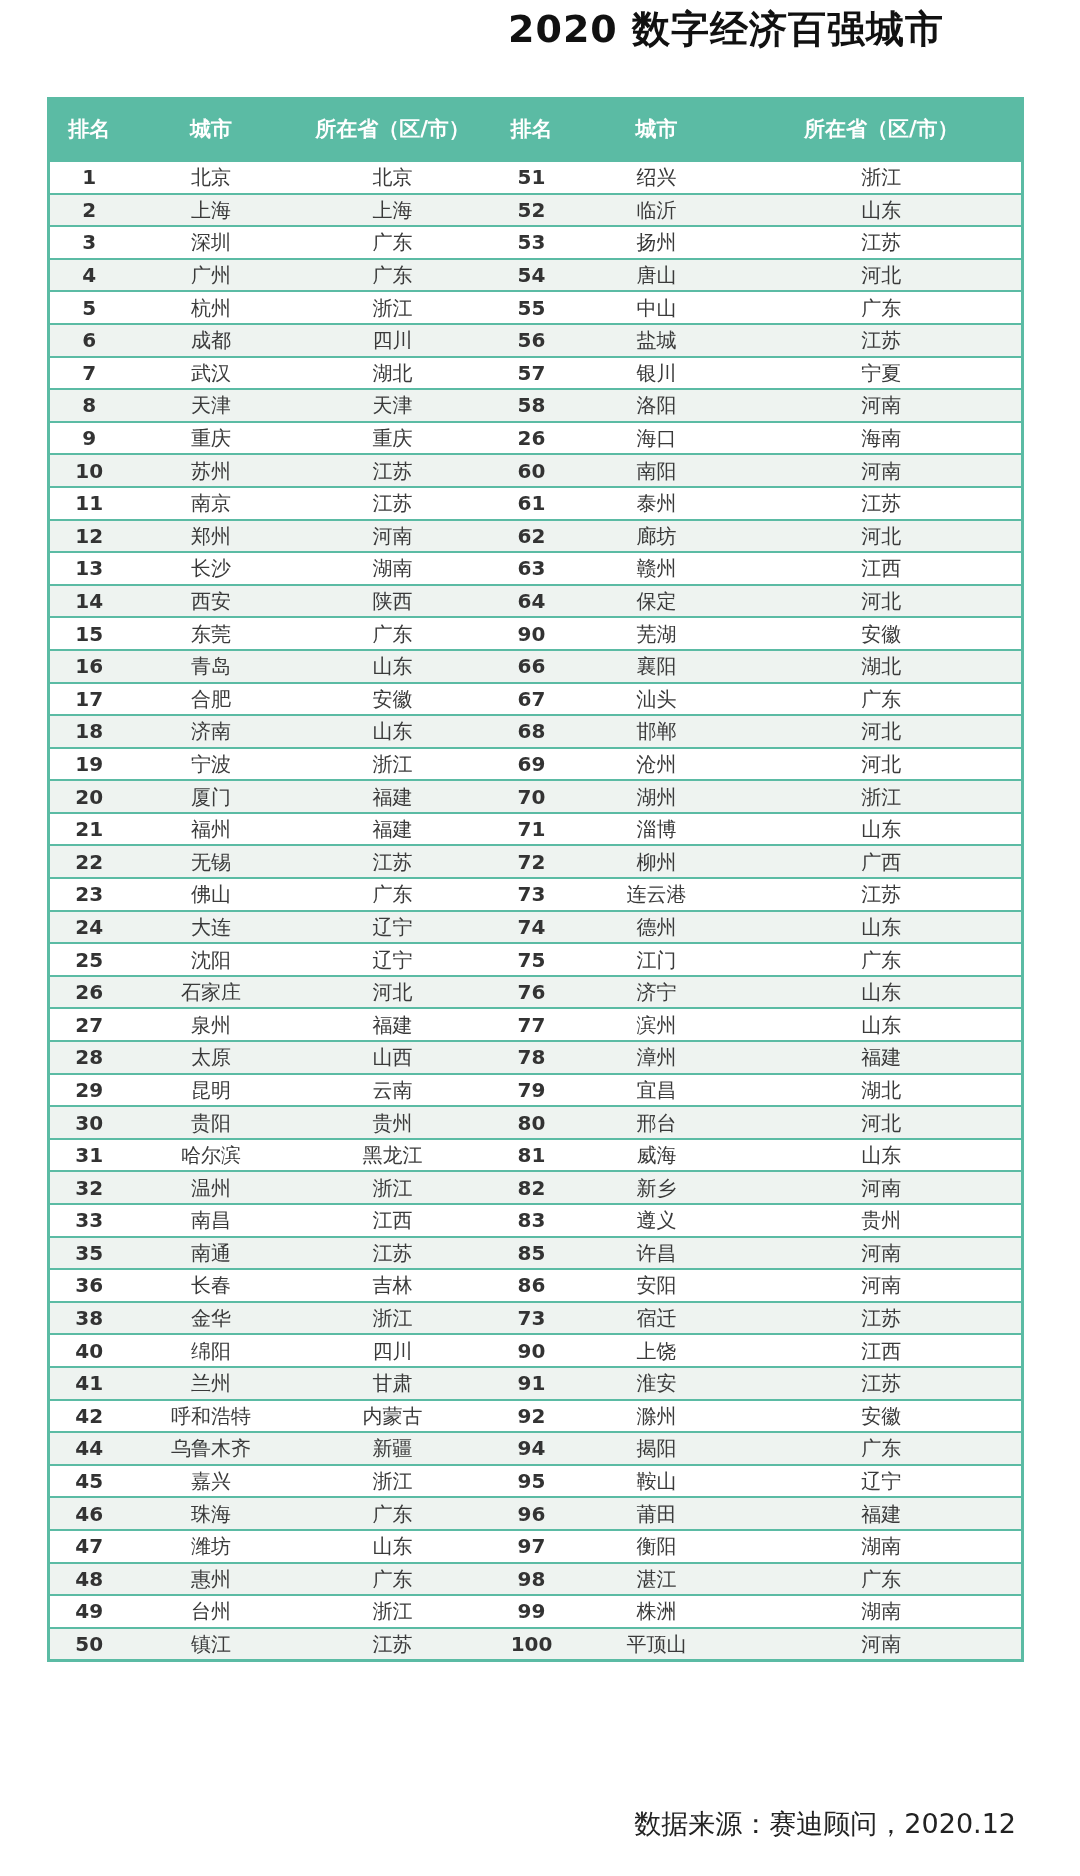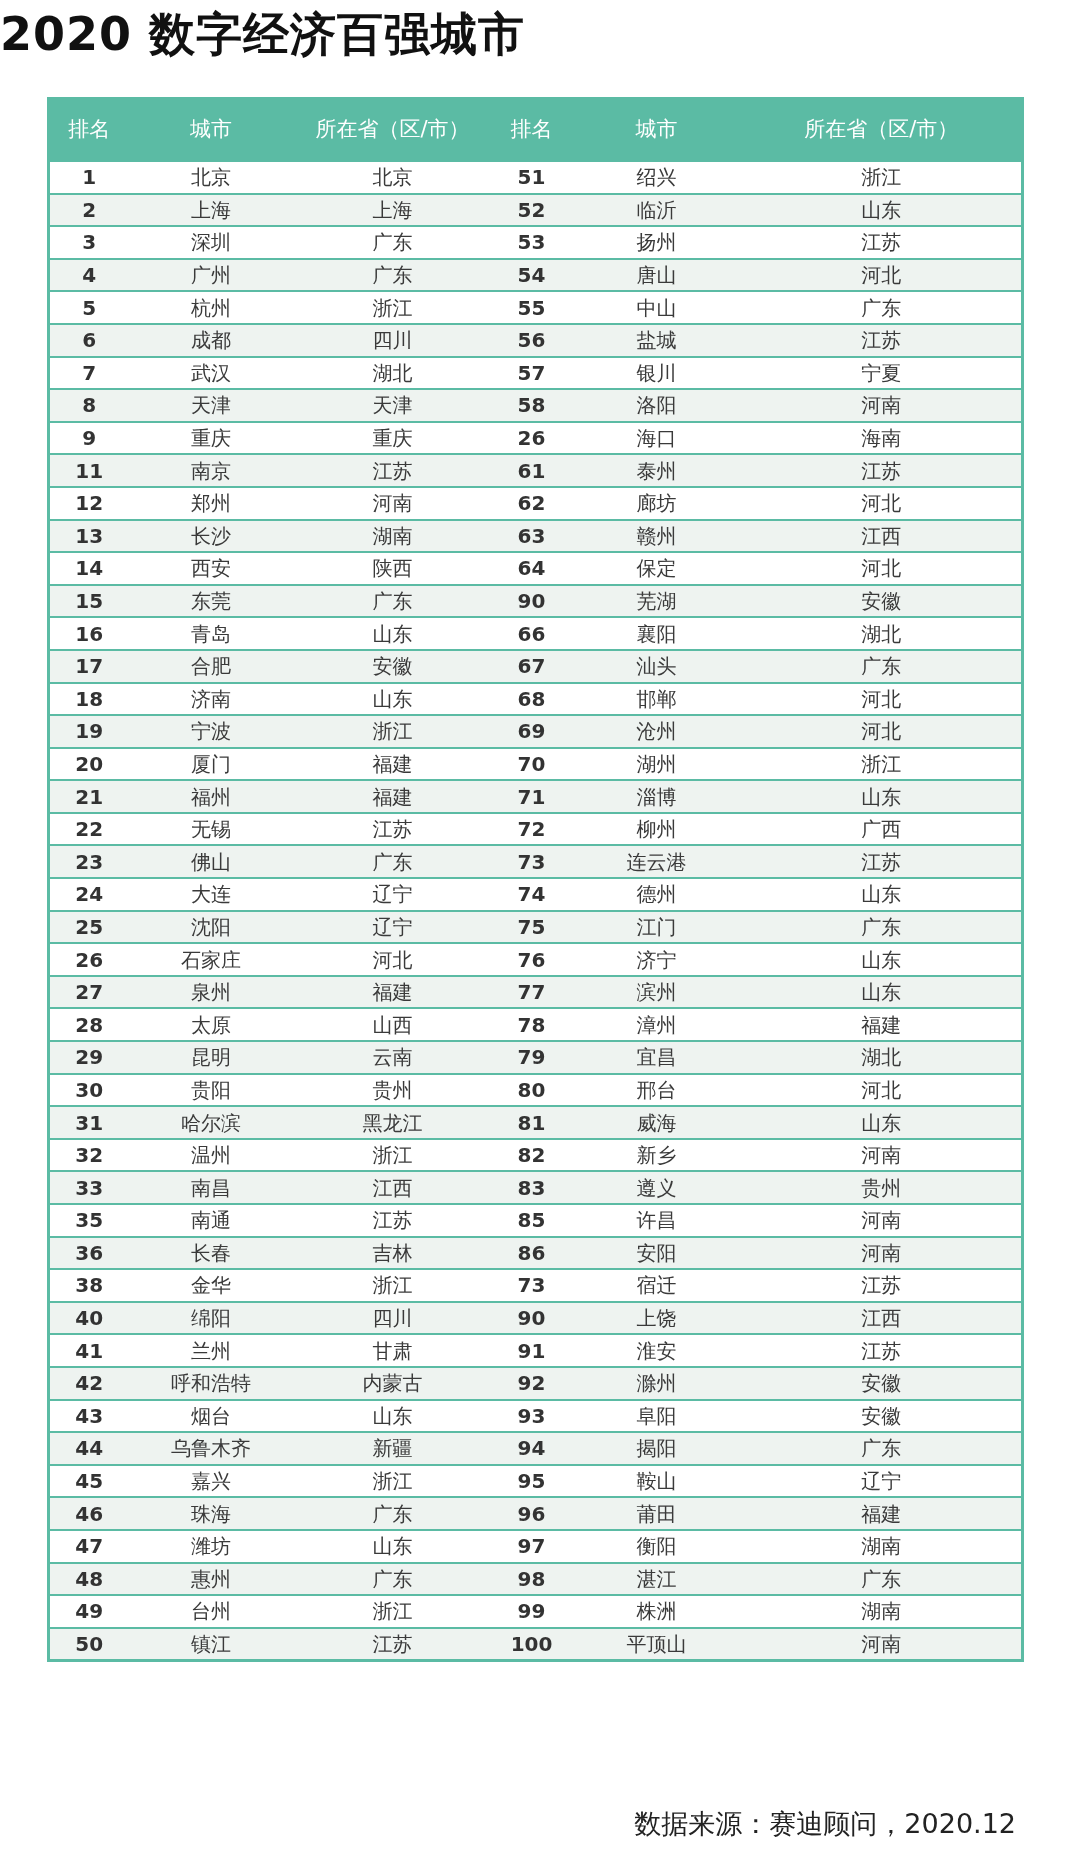--- a/index.html
+++ b/index.html
@@ -1,21 +1,21 @@
 <!DOCTYPE html>
 <html><head>
 <meta charset="utf-8">
 <style>
   html,body{margin:0;padding:0;background:#ffffff;}
   body{width:1080px;height:1876px;position:relative;overflow:hidden;font-family:"DejaVu Sans",sans-serif;color:#333;}
-  .title{position:absolute;left:0;top:4px;width:944px;text-align:left;font-size:46px;font-weight:bold;color:#111;letter-spacing:1px;}
+  .title{position:absolute;left:0;top:4px;width:944px;text-align:right;font-size:38px;font-weight:bold;color:#111;letter-spacing:1px;}
   .table-wrap{position:absolute;left:47px;top:97px;width:974px;}
   table{border-collapse:collapse;width:100%;table-layout:fixed;border-left:3px solid #5bbba4;border-right:3px solid #5bbba4;border-bottom:3px solid #5bbba4;}
   thead tr{background:#5bbba4;height:64px;}
-  th{color:#ffffff;font-size:21px;font-weight:normal;text-align:center;padding:17px;}
+  th{color:#ffffff;font-size:21px;font-weight:bold;text-align:center;padding:17px;}
   tbody tr{height:32.6px;}
   tbody tr:nth-child(odd){background:#ffffff;}
   tbody tr:nth-child(even){background:#eef3f0;}
   td{font-size:20px;text-align:center;padding:0;border-top:2.5px solid #5bbba4;color:#3a3a3a;line-height:28px;}
   td.rank{font-weight:bold;color:#333;font-family:"DejaVu Sans",sans-serif;}
   col.c1{width:80px;} col.c2{width:165px;} col.c3{width:198px;}
   col.c4{width:80px;} col.c5{width:170px;} col.c6{width:281px;}
   .source{position:absolute;right:64px;top:1806px;font-size:27px;color:#222;}
 </style>
 </head>
@@ -110,20 +110,28 @@
         </tr>
         <tr>
           <td class="rank">9</td>
           <td>重庆</td>
           <td>重庆</td>
           <td class="rank">26</td>
           <td>海口</td>
           <td>海南</td>
         </tr>
         <tr>
+          <td class="rank">10</td>
+          <td>苏州</td>
+          <td>江苏</td>
+          <td class="rank">60</td>
+          <td>南阳</td>
+          <td>河南</td>
+        </tr>
+        <tr>
           <td class="rank">11</td>
           <td>南京</td>
           <td>江苏</td>
           <td class="rank">61</td>
           <td>泰州</td>
           <td>江苏</td>
         </tr>
         <tr>
           <td class="rank">12</td>
           <td>郑州</td>
@@ -339,28 +347,20 @@
           <td class="rank">91</td>
           <td>淮安</td>
           <td>江苏</td>
         </tr>
         <tr>
           <td class="rank">42</td>
           <td>呼和浩特</td>
           <td>内蒙古</td>
           <td class="rank">92</td>
           <td>滁州</td>
-          <td>安徽</td>
-        </tr>
-        <tr>
-          <td class="rank">43</td>
-          <td>烟台</td>
-          <td>山东</td>
-          <td class="rank">93</td>
-          <td>阜阳</td>
           <td>安徽</td>
         </tr>
         <tr>
           <td class="rank">44</td>
           <td>乌鲁木齐</td>
           <td>新疆</td>
           <td class="rank">94</td>
           <td>揭阳</td>
           <td>广东</td>
         </tr>

